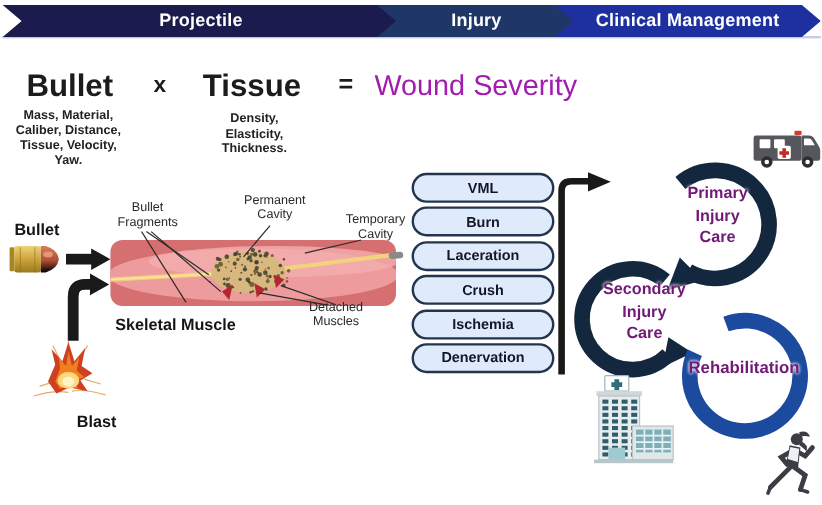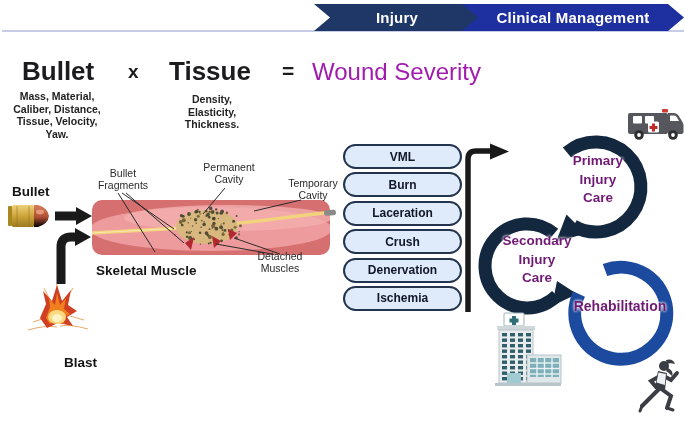--- a/index.html
+++ b/index.html
@@ -35,20 +35,23 @@
   .cycle-label{position:absolute;text-align:center;font-weight:bold;font-size:13.5px;line-height:18.5px;color:#701a75;
                text-shadow:0 0 3px #fff,0 0 3px #fff;}
   svg{position:absolute;overflow:visible;}
 </style>
 </head>
 <body>
 
 <div id="canvas">
 
   <div class="banner-underline"></div>
+  <div class="chev" style="left:2px;width:331px;background:var(--seg1);">
+    <span>Projectile</span>
+  </div>
   <div class="chev" style="left:314px;width:166px;background:var(--seg2);">
     <span>Injury</span>
   </div>
   <div class="chev" style="left:462px;width:222px;background:var(--seg3);">
     <span>Clinical Management</span>
   </div>
 
   <div class="eq-term" style="left:22px;top:56px;">Bullet</div>
   <div class="eq-op" style="left:128px;top:61px;">x</div>
   <div class="eq-term" style="left:169px;top:56px;">Tissue</div>
@@ -223,21 +226,21 @@
           <path d="M57,296 L57,284"></path>
       </g>
       <path d="M40,318 L46,304 L43,291 L52,301 L57,285 L62,301 L71,290 L68,305 L77,311 L67,317 L73,326 L58,323 L47,328 Z" fill="#cf3f22"></path>
       <path d="M46,318 L50,307 L49,298 L55,305 L57,293 L60,305 L66,298 L64,309 L70,314 L62,318 L65,324 L57,321 L50,324 Z" fill="#f07f1f"></path>
       <ellipse cx="57" cy="317" rx="9" ry="7" fill="#fbd97e"></ellipse>
       <ellipse cx="57" cy="318" rx="5" ry="4" fill="#fff3c8"></ellipse>
     </g>
   </svg>
 
   <div class="fig-label" style="left:12px;top:184px;">Bullet</div>
-  <div class="fig-label" style="left:40px;top:355px;padding-left:24px;">Blast</div>
+  <div class="fig-label" style="left:40px;top:344px;padding-left:24px;">Blast</div>
   <div class="fig-label" style="left:96px;top:263px;">Skeletal Muscle</div>
 
   <div class="anno" style="left:88px;top:168px;width:70px;">
     <div>Bullet</div>
     <div>Fragments</div>
   </div>
   <div class="anno" style="left:196px;top:162px;width:66px;">
     <div>Permanent</div>
     <div>Cavity</div>
   </div>
@@ -248,22 +251,22 @@
   <div class="anno" style="left:248px;top:251px;width:64px;">
     <div>Detached</div>
     <div>Muscles</div>
   </div>
 
   <div id="pill-list">
     <div class="pill">VML</div>
     <div class="pill">Burn</div>
     <div class="pill">Laceration</div>
     <div class="pill">Crush</div>
+    <div class="pill">Ischemia</div>
     <div class="pill">Denervation</div>
-    <div class="pill">Ischemia</div>
   </div>
 
   <svg class="abs" style="left:0;top:0;" width="685" height="421" viewBox="0 0 685 421">
     <path d="M468,312 L468,159 Q468,151 476,151 L491,151" fill="none" stroke="#191919" stroke-width="5.5"></path>
     <polygon points="490,143.5 509,151.5 490,159.5" fill="#191919"></polygon>
   </svg>
 
   <svg class="abs" style="left:0;top:0;" width="685" height="421" viewBox="0 0 685 421">
 
     <g>

